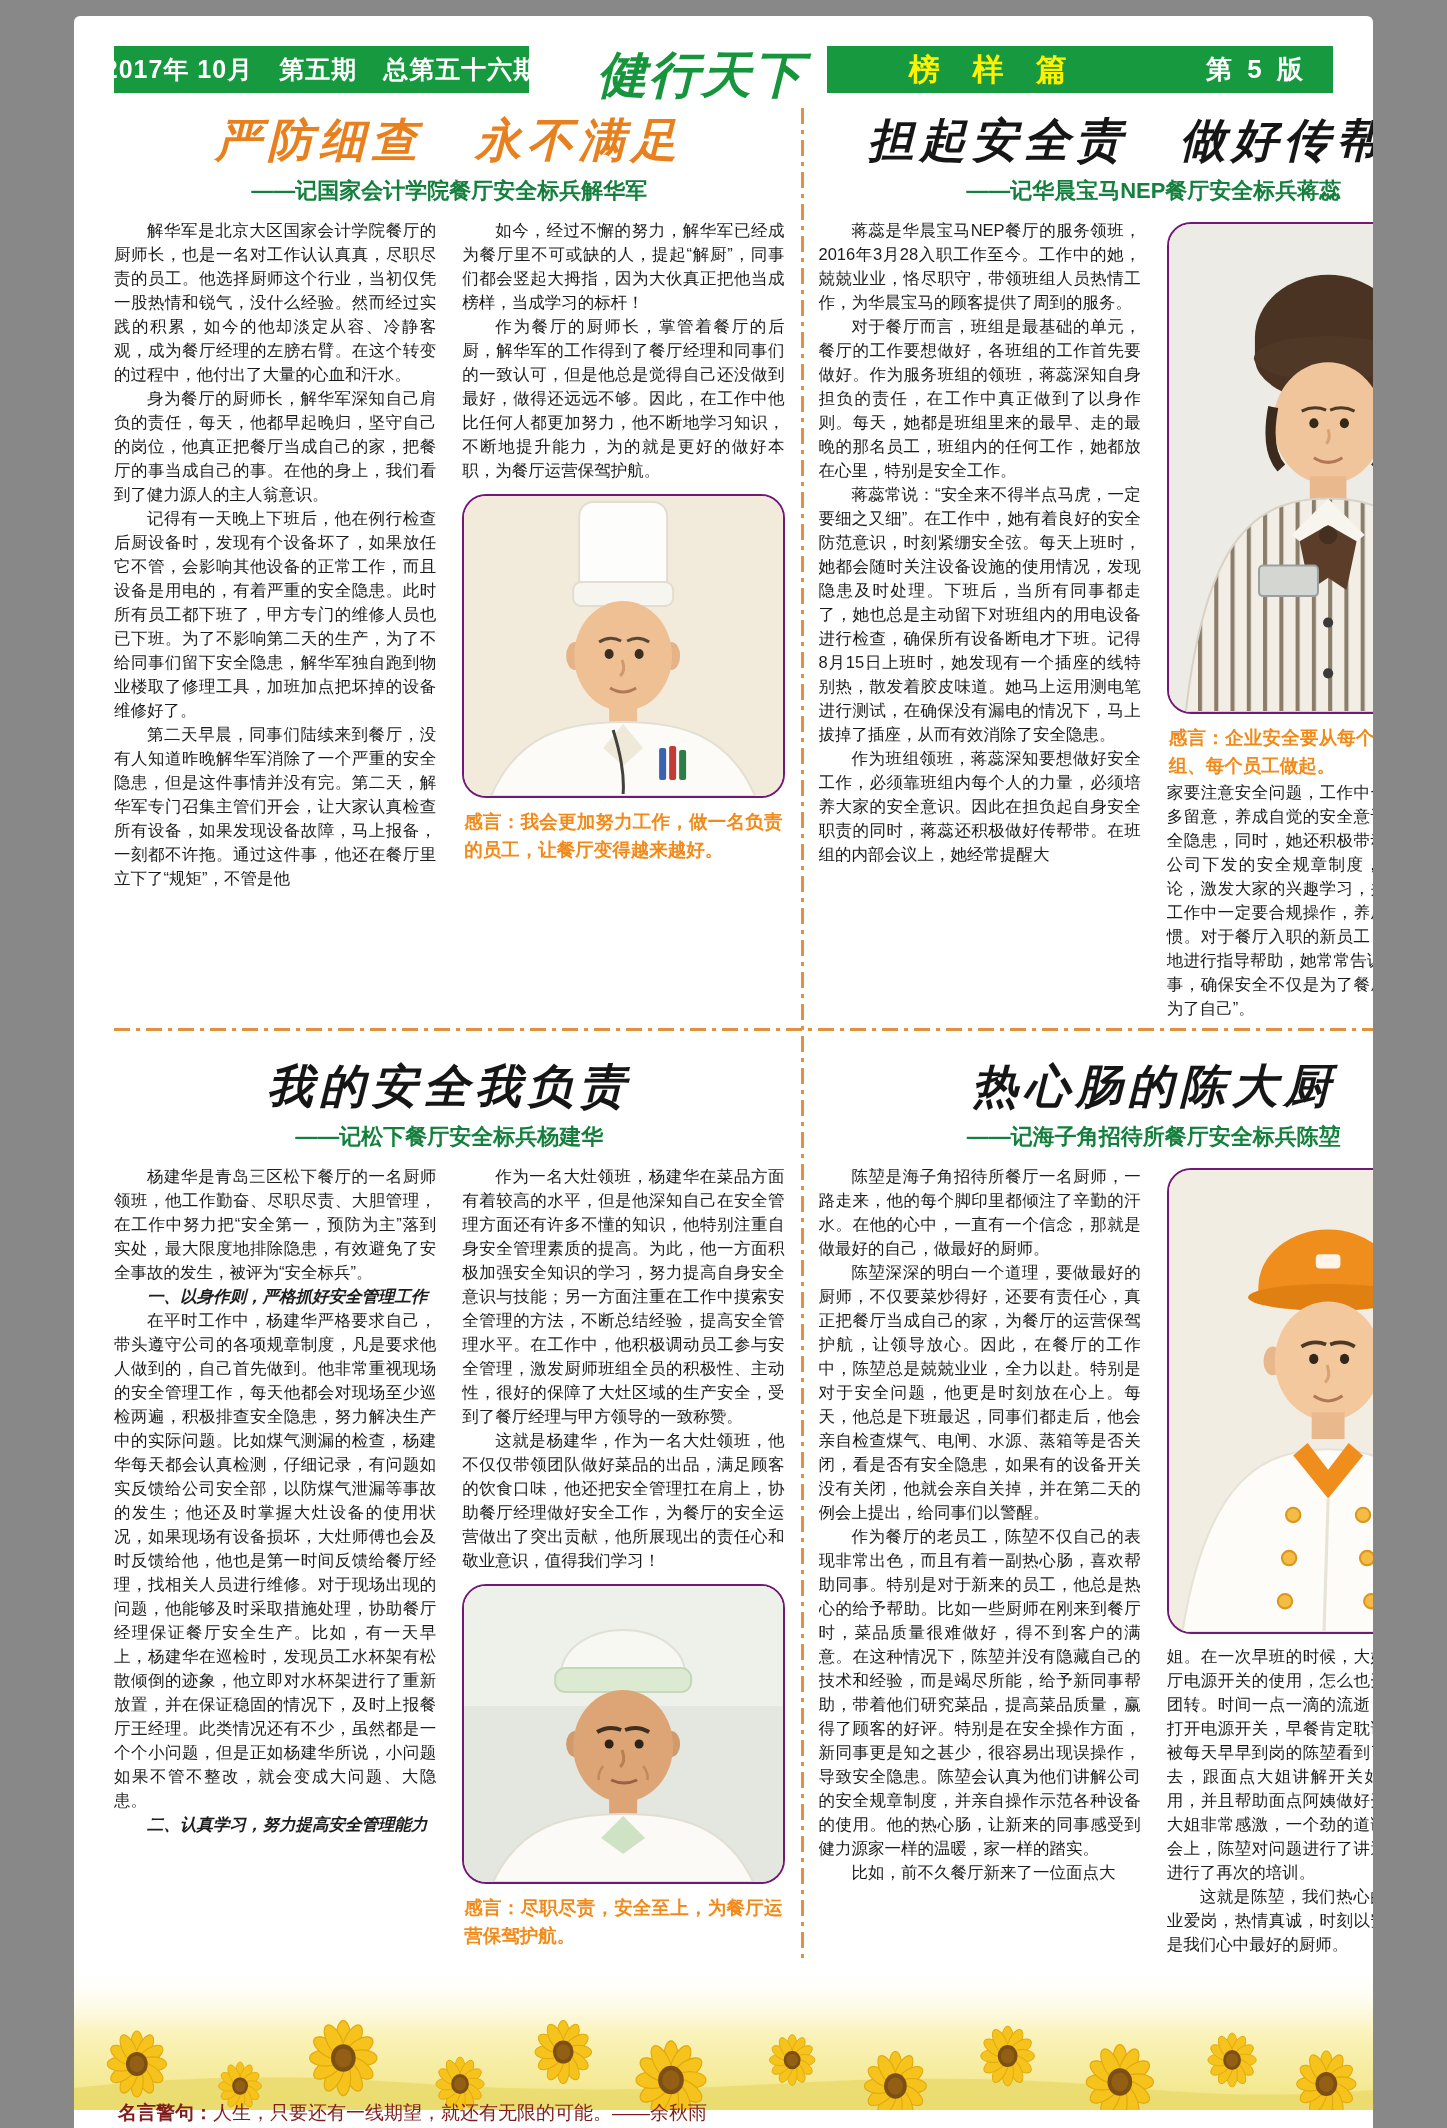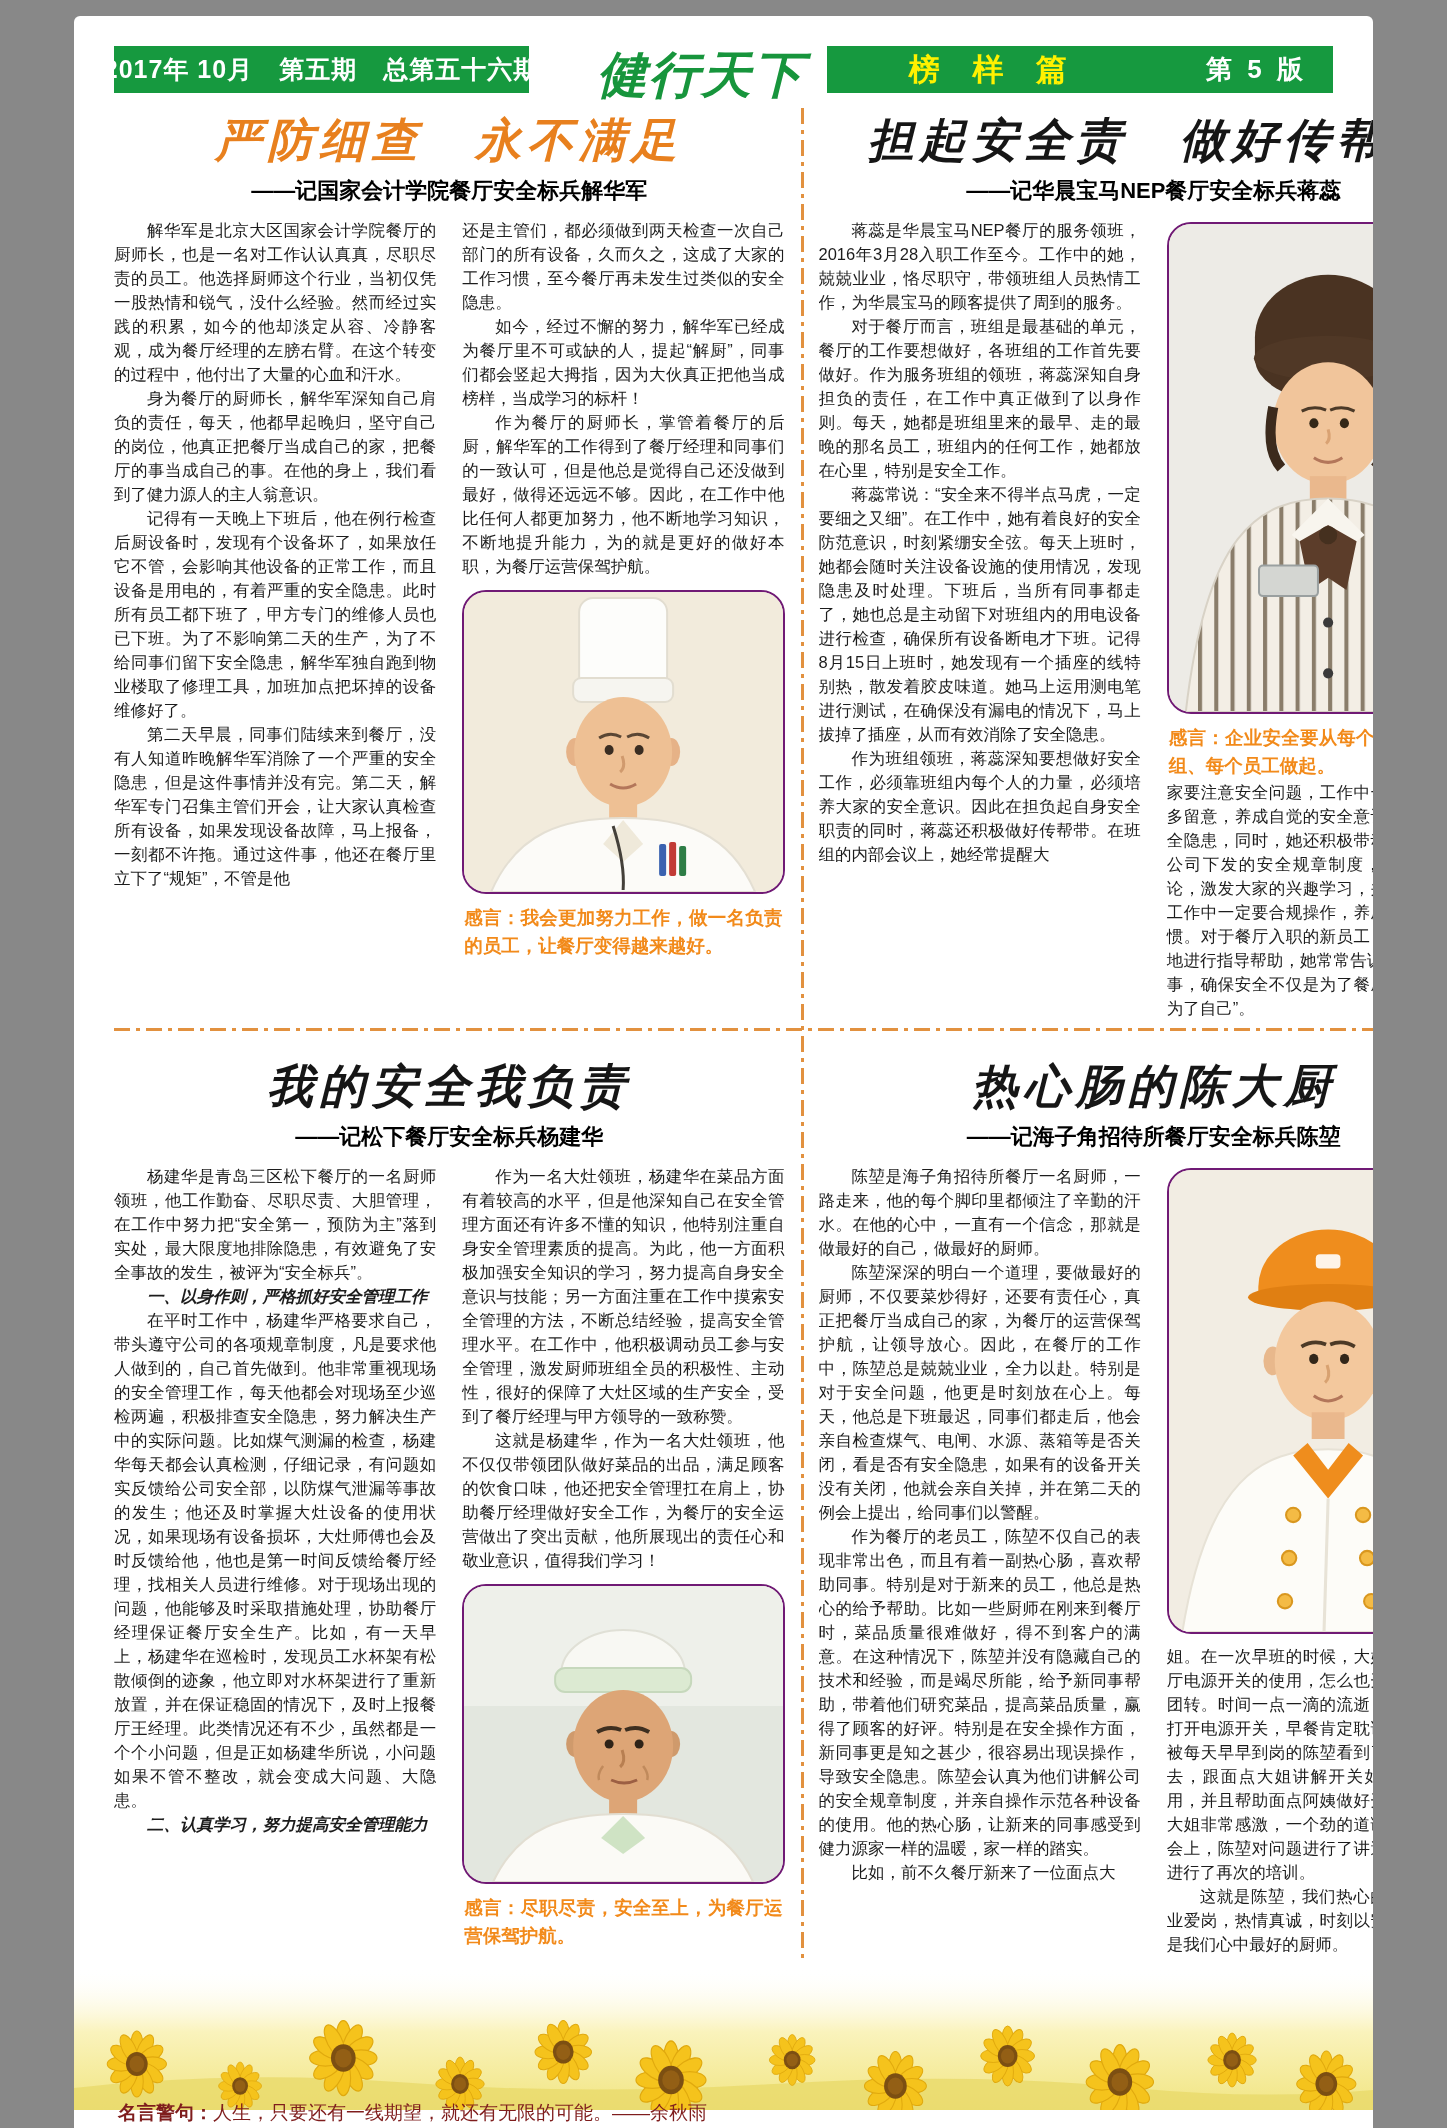--- a/index.html
+++ b/index.html
@@ -24,21 +24,21 @@
   .vdivider{position:absolute;left:727px;top:92px;width:3px;height:1856px;
      background-image:repeating-linear-gradient(180deg,#e2913f 0 16px,transparent 16px 22px,#e2913f 22px 26px,transparent 26px 32px);}
 
   
   .grid{position:absolute;top:90px;left:40px;width:1375px;display:grid;z-index:2;
         grid-template-columns:1fr 1fr;grid-template-rows:912px 918px;column-gap:36px;row-gap:28px;gap:34px;}
   .art{overflow:hidden;}
   .title{margin:4px 0 2px;text-align:center;font-family:"DejaVu Serif","Liberation Serif",serif;
          font-weight:900;font-style:italic;font-size:46px;letter-spacing:6px;color:#161616;white-space:nowrap;}
   .title.orange{color:#e8801e;}
-  .sub{margin:4px 0 12px;text-align:center;font-size:22px;font-weight:bold;color:#000000;}
+  .sub{margin:4px 0 12px;text-align:center;font-size:22px;font-weight:bold;color:#15803d;}
   .cols{display:flex;gap:26px;}
   .col{flex:1;min-width:0;font-size:16.5px;line-height:24px;text-align:justify;}
   .para{margin:0;text-indent:2em;}
   .para.noindent{text-indent:0;}
   .para.subhead{font-weight:bold;font-style:italic;}
 
   
   .photo{margin:12px 0 10px;border:2px solid #701a75;border-radius:24px;overflow:hidden;background:#f4efe5;}
   .photo.top{margin-top:4px;}
   .photo svg{display:block;width:100%;height:100%;}
@@ -79,21 +79,20 @@
       <h2 class="sub">——记国家会计学院餐厅安全标兵解华军</h2>
       <div class="cols">
         <div class="col">
             <p class="para">解华军是北京大区国家会计学院餐厅的厨师长，也是一名对工作认认真真，尽职尽责的员工。他选择厨师这个行业，当初仅凭一股热情和锐气，没什么经验。然而经过实践的积累，如今的他却淡定从容、冷静客观，成为餐厅经理的左膀右臂。在这个转变的过程中，他付出了大量的心血和汗水。</p>
             <p class="para">身为餐厅的厨师长，解华军深知自己肩负的责任，每天，他都早起晚归，坚守自己的岗位，他真正把餐厅当成自己的家，把餐厅的事当成自己的事。在他的身上，我们看到了健力源人的主人翁意识。</p>
             <p class="para">记得有一天晚上下班后，他在例行检查后厨设备时，发现有个设备坏了，如果放任它不管，会影响其他设备的正常工作，而且设备是用电的，有着严重的安全隐患。此时所有员工都下班了，甲方专门的维修人员也已下班。为了不影响第二天的生产，为了不给同事们留下安全隐患，解华军独自跑到物业楼取了修理工具，加班加点把坏掉的设备维修好了。</p>
             <p class="para">第二天早晨，同事们陆续来到餐厅，没有人知道昨晚解华军消除了一个严重的安全隐患，但是这件事情并没有完。第二天，解华军专门召集主管们开会，让大家认真检查所有设备，如果发现设备故障，马上报备，一刻都不许拖。通过这件事，他还在餐厅里立下了“规矩”，不管是他</p>
           </div>
         <div class="col">
           <div>
-              <p class="para noindent">还是主管们，都必须做到两天检查一次自己部门的所有设备，久而久之，这成了大家的工作习惯，至今餐厅再未发生过类似的安全隐患。</p>
               <p class="para">如今，经过不懈的努力，解华军已经成为餐厅里不可或缺的人，提起“解厨”，同事们都会竖起大拇指，因为大伙真正把他当成榜样，当成学习的标杆！</p>
               <p class="para">作为餐厅的厨师长，掌管着餐厅的后厨，解华军的工作得到了餐厅经理和同事们的一致认可，但是他总是觉得自己还没做到最好，做得还远远不够。因此，在工作中他比任何人都更加努力，他不断地学习知识，不断地提升能力，为的就是更好的做好本职，为餐厅运营保驾护航。</p>
             </div>
           <figure class="photo ph1">
             <svg viewBox="0 0 320 300" preserveAspectRatio="xMidYMid slice">
               <rect width="320" height="300" fill="#f2ebdc"></rect>
               <rect x="116" y="6" width="88" height="92" rx="14" fill="#fdfdfb" stroke="#e2ddd0" stroke-width="2"></rect>
               <rect x="110" y="86" width="100" height="24" rx="8" fill="#f6f5f0" stroke="#e2ddd0" stroke-width="2"></rect>
               <ellipse cx="112" cy="160" rx="9" ry="14" fill="#e6b287"></ellipse>
               <ellipse cx="208" cy="160" rx="9" ry="14" fill="#e6b287"></ellipse>

